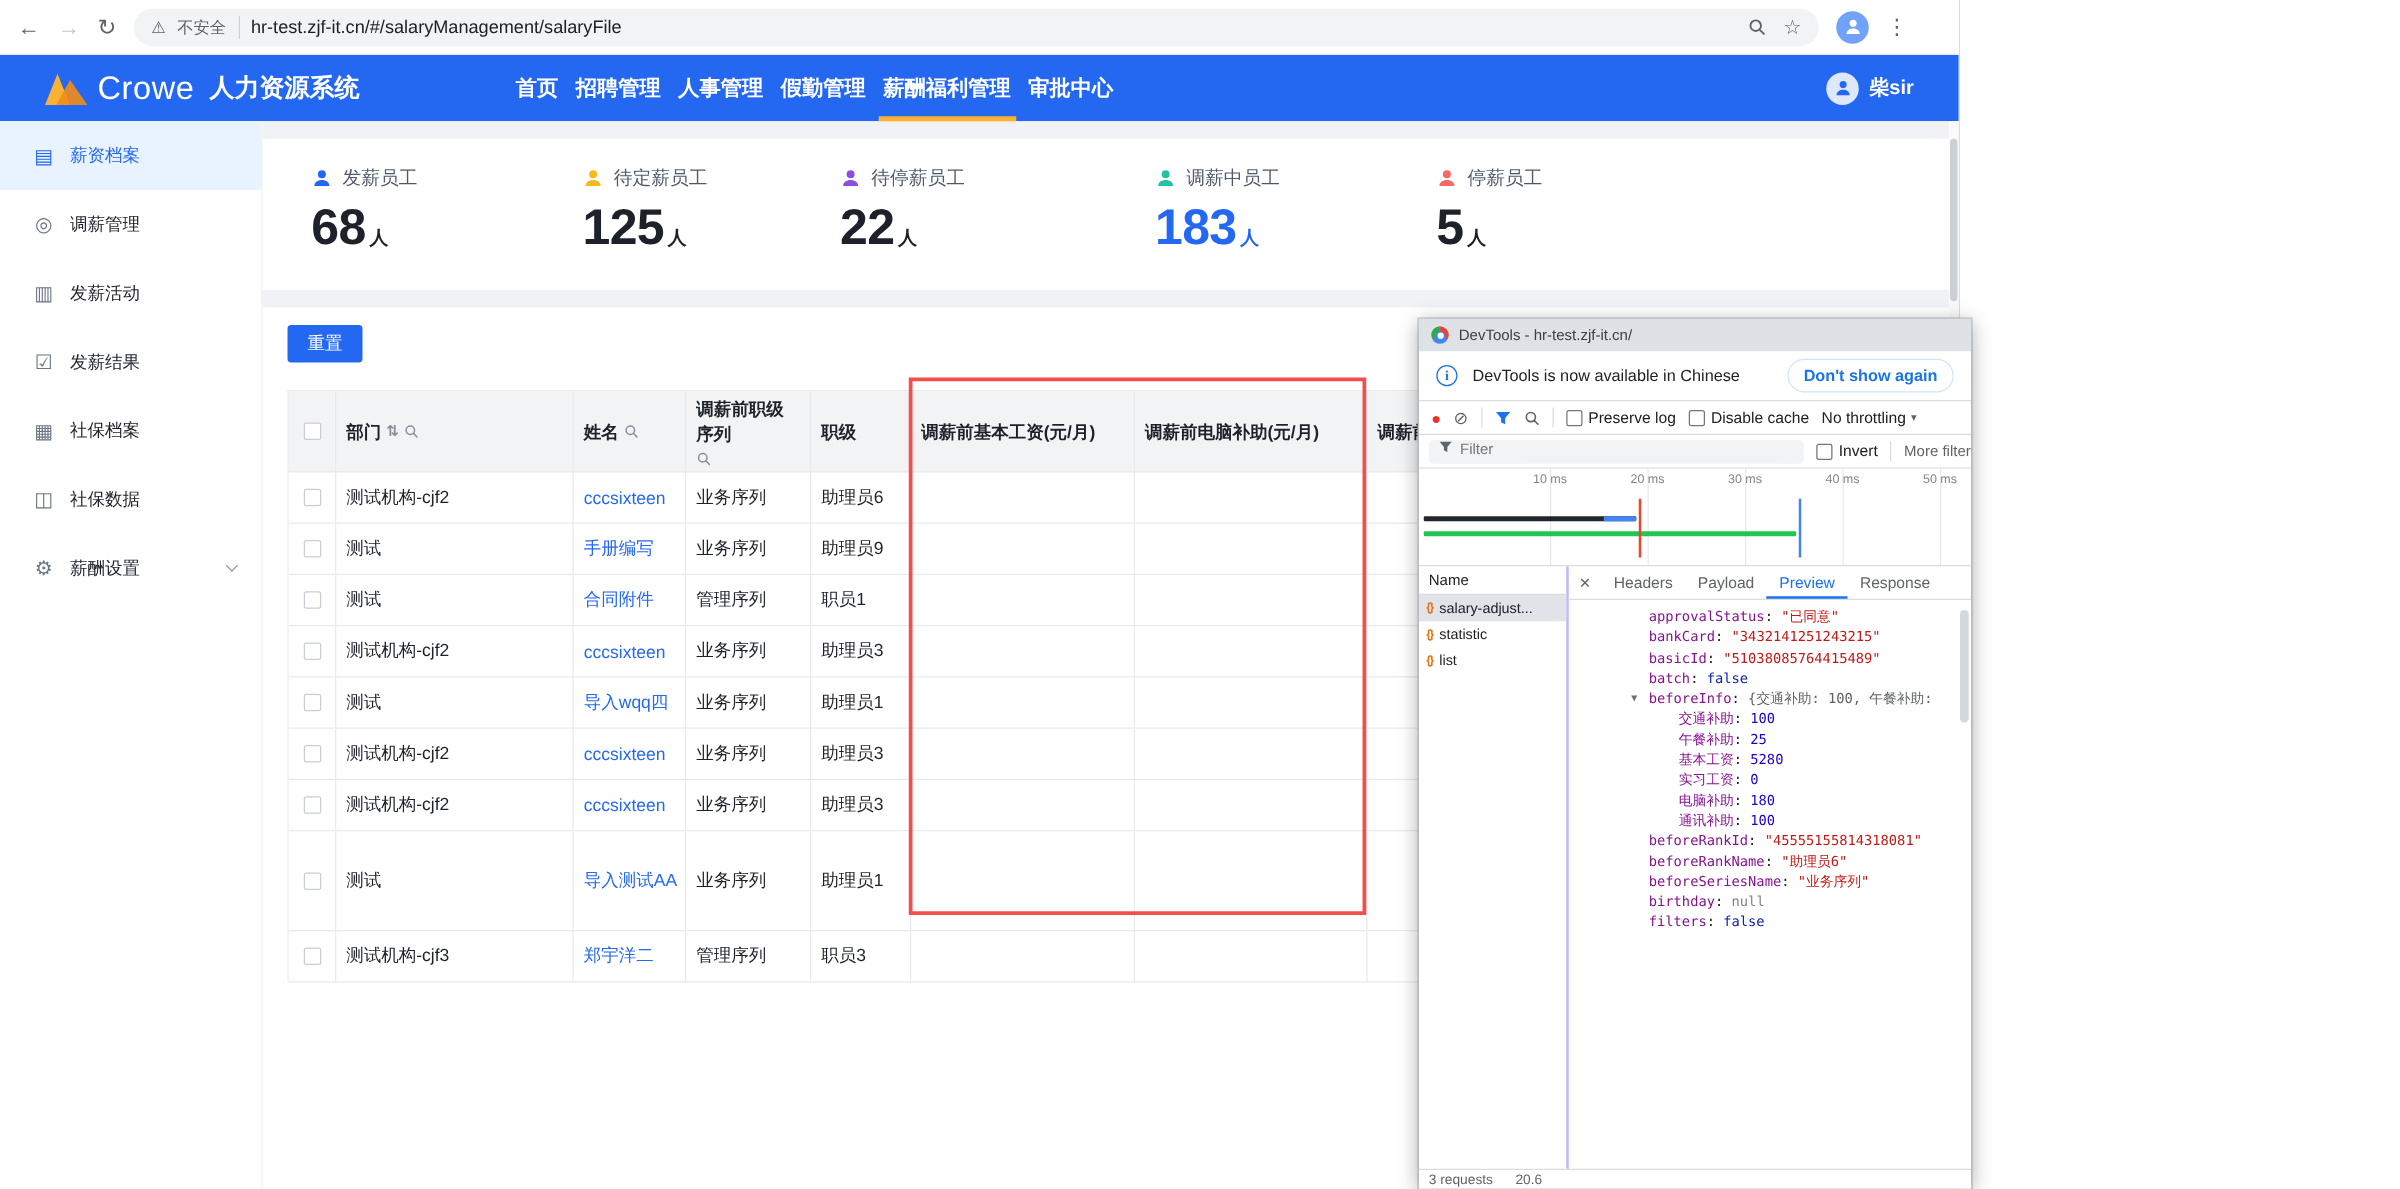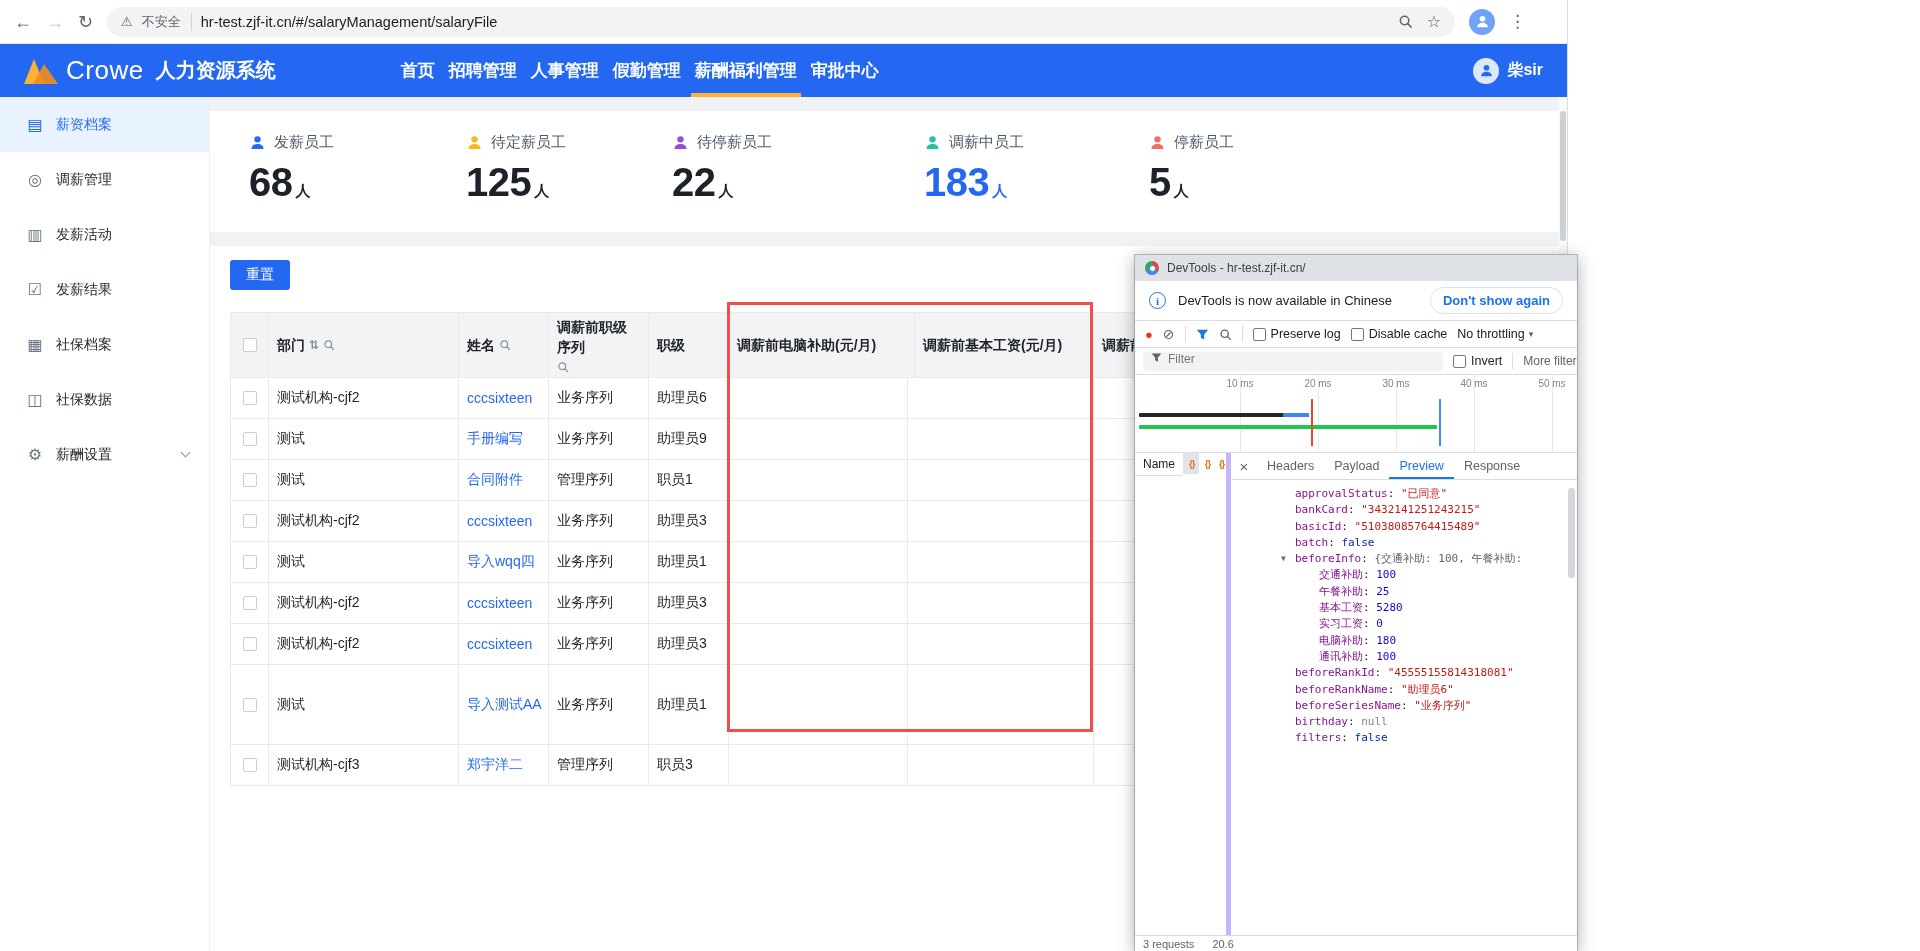--- a/index.html
+++ b/index.html
@@ -11,21 +11,21 @@
 .nav-ic.disabled{color:#c4c7cb}
 .omnibox{flex:1;height:30px;background:#f1f3f4;border-radius:15px;display:flex;align-items:center;padding:0 14px;gap:9px;max-width:1348px}
 .warn-ic{color:#5f6368;font-size:13px}
 .sec-label{color:#5f6368;font-size:13px;border-right:1px solid #d0d3d6;padding-right:10px}
 .url-text{color:#202124;font-size:14.5px;flex:1;white-space:nowrap;overflow:hidden}
 .omni-right{display:flex;align-items:center;gap:14px;color:#5f6368}
 .star-ic{font-size:16px;cursor:pointer}
 .browser-avatar{width:26px;height:26px;border-radius:50%;background:#6fa2f8;display:flex;align-items:center;justify-content:center;color:#fff;cursor:pointer;flex-shrink:0}
 .kebab-ic{font-size:17px;color:#5f6368;cursor:pointer}
 
-.app-header{height:53px;background:#2468f2;display:flex;align-items:center;padding:0 24px}
+.app-header{height:53px;background:#2468f2;display:flex;align-items:center;padding:0 36px}
 .logo{display:flex;align-items:center;gap:8px}
 .brand{color:#fff;font-size:26px;letter-spacing:.5px}
 .app-name{color:#fff;font-size:20px;font-weight:700;margin-left:4px}
 .main-nav{display:flex;margin-left:118px;height:100%}
 .nav-item{color:#fff;font-size:17px;font-weight:600;padding:0 4px;margin:0 3px;display:flex;align-items:center;position:relative;cursor:pointer;white-space:nowrap}
 .nav-item.active::after{content:"";position:absolute;left:0;right:0;bottom:0;height:4px;background:#ffb02e}
 .header-user{margin-left:auto;display:flex;align-items:center;gap:8px;color:#fff;font-size:16px;font-weight:700;cursor:pointer}
 .user-avatar{width:26px;height:26px;border-radius:50%;background:rgba(255,255,255,.85);color:#2468f2;display:flex;align-items:center;justify-content:center}
 
 .page-body{display:flex;height:854px;background:#f0f2f5}
@@ -94,21 +94,21 @@
 .dt-filterbar{height:27px;border-bottom:1px solid #dadce0;display:flex;align-items:center;gap:10px;padding:0 8px;flex-shrink:0;overflow:hidden;white-space:nowrap}
 .filter-input{width:300px;height:19px;background:#f1f3f4;border:none;border-radius:4px;display:flex;align-items:flex-start;gap:6px;padding:0 8px;color:#5f6368;flex-shrink:0}
 .filter-input input{border:none;background:transparent;outline:none;font-size:12px;color:#202124;width:250px;font-family:inherit}
 .more-label{color:#5f6368;flex-shrink:0;cursor:pointer}
 .dt-timeline{height:78px;border-bottom:1px solid #dadce0;position:relative;flex-shrink:0;overflow:hidden;background:#fff}
 .tl-tick{position:absolute;top:3px;font-size:10px;color:#80868b;transform:translateX(-50%);white-space:nowrap}
 .tl-grid{position:absolute;top:0;bottom:0;width:1px;background:#e6e9eb}
 .tl-bar{position:absolute;height:4px;border-radius:1px}
 .tl-vline{position:absolute;top:24px;bottom:6px;width:2px}
 .dt-split{flex:1;display:flex;min-height:0}
-.req-pane{width:96px;border-right:5px solid #c4b5fd;display:flex;flex-shrink:0;overflow:hidden}
+.req-pane{width:120px;border-right:2px solid #c4b5fd;display:flex;flex-direction:column;flex-shrink:0;overflow:hidden}
 .req-header{height:23px;border-bottom:1px solid #dadce0;display:flex;align-items:center;padding:0 8px;font-size:12px;color:#202124;flex-shrink:0}
 .req-row{height:21px;display:flex;align-items:center;gap:5px;padding:0 6px;font-size:11.5px;color:#202124;cursor:pointer;white-space:nowrap;overflow:hidden}
 .req-row.selected{background:#e0e3e8}
 .req-ic{color:#e8710a;font-weight:700;font-size:9.5px;letter-spacing:-1px;flex-shrink:0}
 .detail-pane{flex:1;display:flex;flex-direction:column;min-width:0}
 .detail-tabs{height:27px;border-bottom:1px solid #dadce0;display:flex;align-items:center;flex-shrink:0;color:#5f6368}
 .close-ic{width:26px;text-align:center;font-size:15px;color:#5f6368;cursor:pointer;flex-shrink:0}
 .detail-tab{padding:0 10px;height:100%;display:flex;align-items:center;font-size:12.5px;cursor:pointer;white-space:nowrap}
 .detail-tab.active{color:#1a73e8;box-shadow:inset 0 -2px 0 #1a73e8}
 .preview-body{flex:1;overflow:hidden;position:relative;font-family:"DejaVu Sans Mono","Liberation Mono",monospace;font-size:11px;line-height:16.3px;padding-top:6px;color:#202124}
@@ -332,25 +332,25 @@
               <span class="hdr-ic mag">
                   <svg viewBox="0 0 16 16" width="12" height="12">
                     <circle cx="7" cy="7" r="4.5" fill="none" stroke="currentColor" stroke-width="1.6"></circle>
                     <line x1="10.5" y1="10.5" x2="14" y2="14" stroke="currentColor" stroke-width="1.6" stroke-linecap="round"></line>
                   </svg>
                 </span>
             </div>
             <div class="gh-cell w-rank">
                 <span>职级</span>
               </div>
+            <div class="gh-cell w-base">
+                <span>调薪前基本工资(元/月)</span>
+              </div>
             <div class="gh-cell w-comp">
                 <span>调薪前电脑补助(元/月)</span>
-              </div>
-            <div class="gh-cell w-base">
-                <span>调薪前基本工资(元/月)</span>
               </div>
             <div class="gh-cell w-next">
                 <span>调薪前</span>
               </div>
           </div>
 
           <div class="grid-row">
             <div class="g-cell w-check">
                 <span class="checkbox"></span>
               </div>

